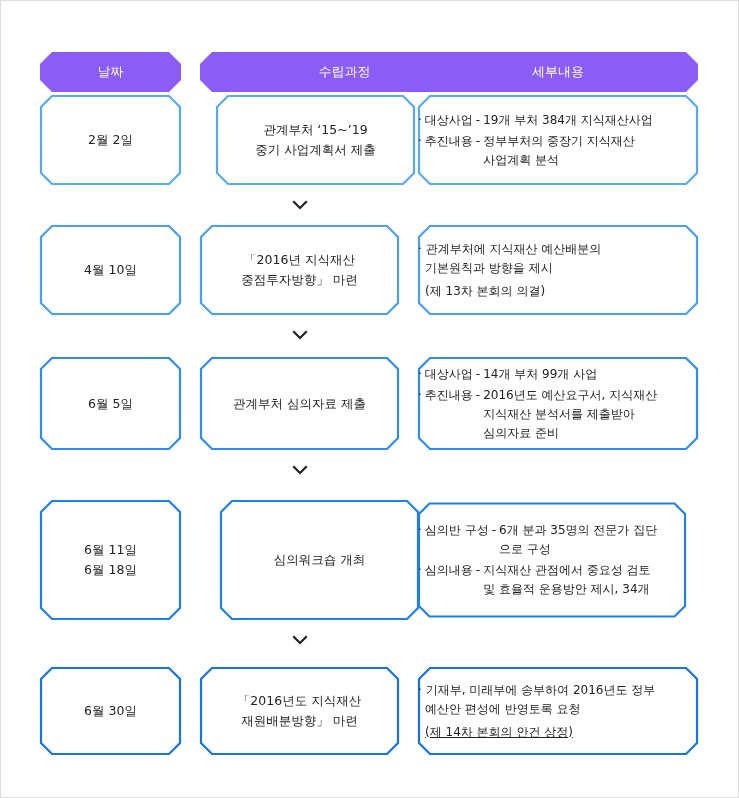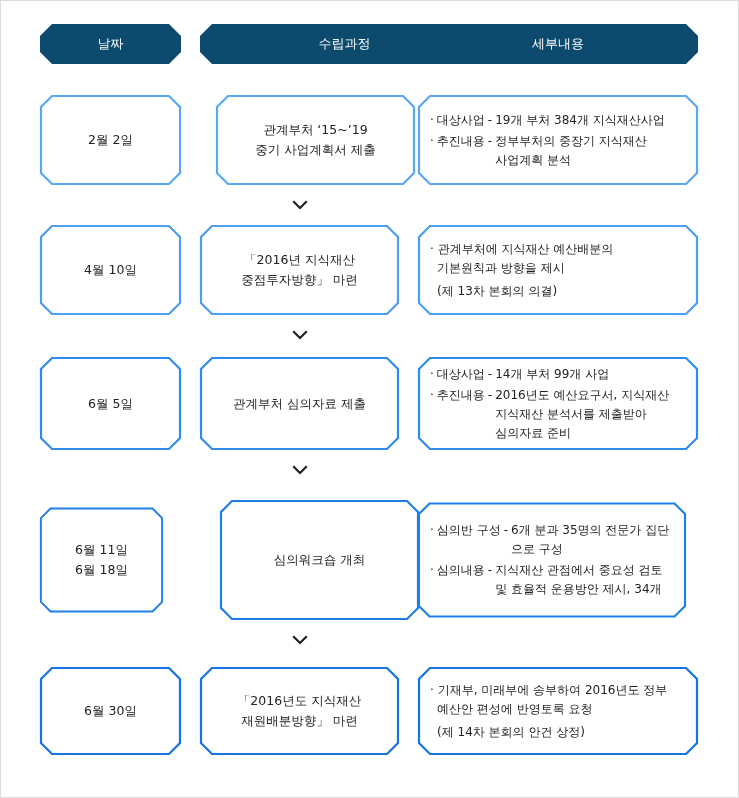--- a/index.html
+++ b/index.html
@@ -1,35 +1,35 @@
 <!DOCTYPE html>
 <html><head>
 <meta charset="utf-8">
 <style>
   html, body { margin: 0; padding: 0; background: #ffffff; }
   body { width: 739px; height: 798px; position: relative; overflow: hidden;
          font-family: "DejaVu Sans", "Liberation Sans", sans-serif; color: #222; }
   .frame { position: absolute; left: 0; top: 0; width: 737px; height: 796px;
            border: 1px solid #dcdcdc; background: #fff; }
-  .hdr { position: absolute; top: 24px; height: 40px; background: #0c4a6e; color: #fff;
+  .hdr { position: absolute; top: 52px; height: 40px; background: #8b5cf6; color: #fff;
          font-size: 13px; display: flex; align-items: center; justify-content: center;
          clip-path: polygon(12px 0, calc(100% - 12px) 0, 100% 12px, 100% calc(100% - 12px),
                             calc(100% - 12px) 100%, 12px 100%, 0 calc(100% - 12px), 0 12px); }
   .c1 { left: 40px; width: 141px; }
   .c2 { left: 200px; width: 199px; padding-left: 45px; }
   .c3 { left: 418px; width: 280px; }
 
   .box { position: absolute; }
   .box .shape { position: absolute; inset: 0; }
   .box .shape svg { width: 100%; height: 100%; display: block; overflow: visible; }
   .box .content { position: absolute; inset: 0; display: flex; flex-direction: column;
                   justify-content: center; align-items: center; text-align: center;
                   font-size: 12.5px; line-height: 20px; color: #222; }
   .box .content.detail { align-items: flex-start; text-align: left; 
-                         font-size: 12px; line-height: 19px; margin-left: 12px; }
+                         font-size: 12px; line-height: 19px; }
   .dline { display: flex; white-space: nowrap; margin: 1px 0; }
   .dline .label { display: inline-block; }
   .dline .dash { display: inline-block; margin: 0 3px; }
   .dline .val { display: inline-block; }
   .cont { white-space: nowrap; }
   .note { margin-top: 4px; white-space: nowrap; }
   .chev { position: absolute; left: 289px; width: 22px; height: 14px; }
 </style>
 </head>
 <body>
@@ -172,21 +172,21 @@
             <div class="cont">2016년도 예산요구서, 지식재산</div>
             <div class="cont">지식재산 분석서를 제출받아</div>
             <div class="cont">심의자료 준비</div>
           </span>
         </div>
       </div>
     </div>
     <div class="chev" style="top: 463px;"><svg viewBox="0 0 22 14" width="22" height="14">
         <polyline points="5,3 11,9 17,3" fill="none" stroke="#222222" stroke-width="2.2" stroke-linecap="square"></polyline>
       </svg></div>
-    <div class="box" style="left: 40px; top: 500px; width: 123px; height: 120px;">
+    <div class="box" style="left: 40px; top: 500px; width: 141px; height: 120px;">
       <div class="shape">
         <svg viewBox="0 0 141 120" width="141" height="120">
           <polygon points="12,1 129,1 140,12 140,108 129,119 12,119 1,108 1,12" fill="#fff" stroke="#1f7fe8" stroke-width="2.2"></polygon>
         </svg>
       </div>
       <div class="content">
         <div>6월 11일</div>
         <div>6월 18일</div>
       </div>
     </div>
@@ -251,16 +251,16 @@
     </div>
     <div class="box" style="left: 418px; top: 667px; width: 280px; height: 88px;">
       <div class="shape">
         <svg viewBox="0 0 280 88" width="280" height="88">
           <polygon points="12,1 268,1 279,12 279,76 268,87 12,87 1,76 1,12" fill="#fff" stroke="#1673e0" stroke-width="2.2"></polygon>
         </svg>
       </div>
       <div class="content detail">
         <div class="cont">· 기재부, 미래부에 송부하여 2016년도 정부</div>
         <div class="cont" style="padding-left: 7px;">예산안 편성에 반영토록 요청</div>
-        <div class="note" style="padding-left: 7px;">(제 14차 본회의 안건 상정)</div>
+        <div class="note" style="padding-left: 7px; text-decoration: underline;">(제 14차 본회의 안건 상정)</div>
       </div>
     </div>
   </div>
 
 </body></html>

